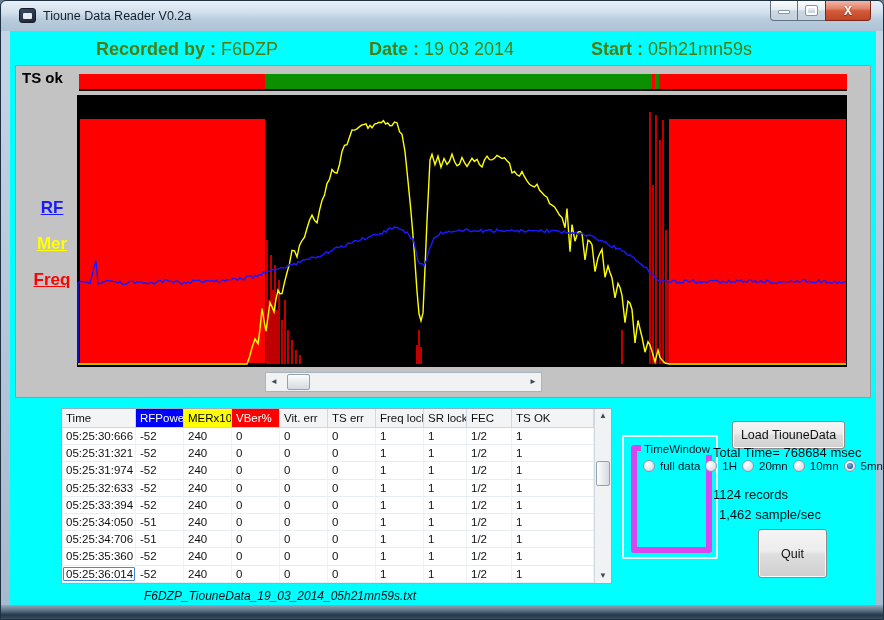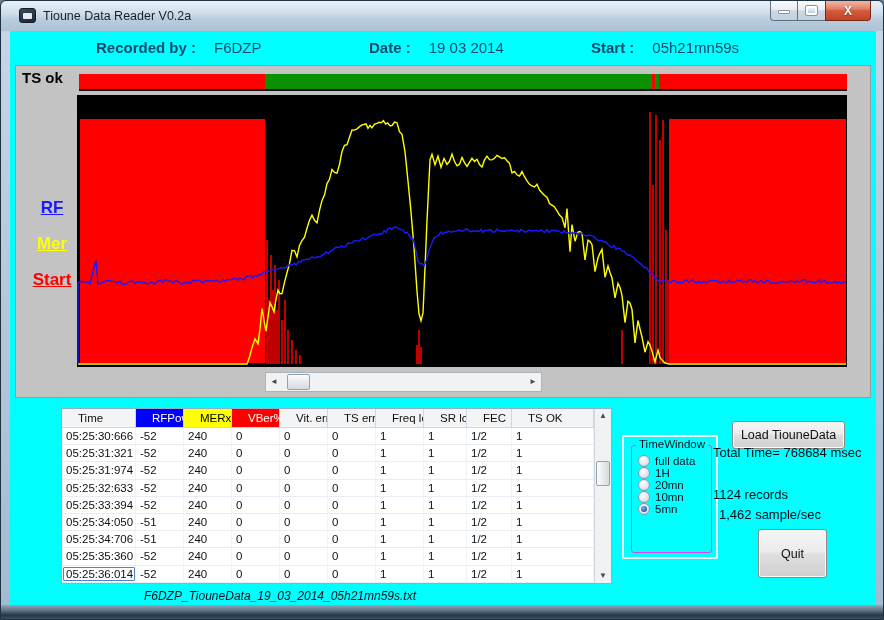--- a/index.html
+++ b/index.html
@@ -28,21 +28,21 @@
   .cap-btn.max{width:27px;border-left:none;border-right:none;
     background:linear-gradient(180deg,#fcfdfe 0%,#e6edf4 45%,#ccd8e3 52%,#c3d1de 100%);}
   .cap-btn.close{width:46px;border-radius:0 0 4px 0;border-color:#7c2718;
     background:linear-gradient(180deg,#f3b5a5 0%,#e28269 40%,#d25a3a 52%,#bf4527 100%);}
   .glyph-min{width:12px;height:4px;background:#fff;border:1px solid #8795a3;border-radius:1px;margin-top:2px;}
   .glyph-max{width:11px;height:9px;border:2px solid #fff;outline:1px solid #8795a3;border-radius:1px;background:transparent;}
   .glyph-close{color:#fff;font-size:12px;font-weight:bold;text-shadow:0 1px 1px #7c2718;}
   
   .client{position:absolute;left:9px;top:30px;width:866px;height:576px;background:#00ffff;}
   
-  .hdr-group{position:absolute;top:8px;display:flex;gap:18px;font-size:15px;color:#0c4a6e;white-space:nowrap;}
+  .hdr-group{position:absolute;top:8px;display:flex;gap:5px;font-size:18px;color:#4d7c0f;white-space:nowrap;}
   .hdr-label{font-weight:bold;}
   .hdr-recorded{left:86px;} .hdr-date{left:359px;} .hdr-start{left:581px;}
   
   .panel{position:absolute;left:5px;top:34px;width:856px;height:333px;background:#c3c3c3;border:1px solid #9a9a9a;}
   .ts-label{position:absolute;left:6px;top:3px;font-size:15px;font-weight:bold;color:#000;}
   .ts-bar{position:absolute;left:63px;top:8px;width:768px;height:17px;display:flex;border-bottom:2px solid #141414;}
   .ts-seg{height:100%;}
   .legend-item{position:absolute;left:6px;width:60px;text-align:center;font-size:17px;font-weight:bold;text-decoration:underline;}
   .chart{position:absolute;left:61px;top:29px;width:770px;height:272px;background:#000;}
   .chart svg{display:block;width:100%;height:100%;}
@@ -51,33 +51,33 @@
     border:1px solid #a9b6c2;display:flex;align-items:center;justify-content:space-between;padding:0 4px;}
   .scroll-arrow{font-size:8px;color:#3c4c5a;line-height:1;}
   .h-thumb{position:absolute;left:21px;top:1px;width:23px;height:16px;border:1px solid #93a2af;border-radius:2px;
     background:linear-gradient(180deg,#fdfdfd,#e8ebee 50%,#d6dbe0 100%);}
   
   .table-wrap{position:absolute;left:51px;top:377px;width:551px;height:176px;background:#fff;
     border:1px solid #8fb0c8;display:flex;font-size:11.5px;color:#101010;}
   .grid{flex:1;overflow:hidden;}
   .t-head,.t-row{display:grid;grid-template-columns:74px 48px 48px 48px 48px 48px 48px 43px 45px 1fr;}
   .t-head{height:19px;background:#f3f4f6;border-bottom:1px solid #cdd8e2;}
-  .t-head .cell{padding:3px 0 0 16px;border-right:1px solid #cdd8e2;white-space:nowrap;overflow:hidden;font-size:11.5px;}
+  .t-head .cell{padding:3px 0 0 4px;border-right:1px solid #cdd8e2;white-space:nowrap;overflow:hidden;font-size:11.5px;}
   .t-row{height:17.2px;border-bottom:1px solid #e6edf4;}
   .t-row .cell{padding:2px 0 0 4px;border-right:1px solid #eef3f8;white-space:nowrap;overflow:hidden;}
   .cell.focus{outline:1px solid #4a86cc;outline-offset:-2px;border-radius:2px;}
   .vscroll{width:17px;background:#f1f2f4;border-left:1px solid #cdd8e2;position:relative;
     display:flex;flex-direction:column;justify-content:space-between;align-items:center;padding:3px 0;}
   .v-thumb{position:absolute;left:1px;right:1px;top:52px;height:25px;border:1px solid #93a2af;border-radius:2px;
     background:linear-gradient(90deg,#fdfdfd,#e8ebee 50%,#d6dbe0 100%);}
   
   .outer-frame{position:absolute;left:612px;top:404px;width:96px;height:124px;border:2px solid #effffe;border-radius:2px;}
-  .timewindow{position:absolute;left:621px;top:414px;width:81px;height:108px;border:1px solid #d946ef;border-radius:3px;text-align:right;}
+  .timewindow{position:absolute;left:621px;top:414px;width:81px;height:108px;border:6px solid #d946ef;border-radius:3px;text-align:right;}
   .tw-title{position:absolute;top:-8px;left:4px;background:#00ffff;padding:0 3px;font-size:11.5px;color:#0a1420;}
-  .tw-options{padding:9px 0 0 6px;display:flex;flex-direction:column;}
+  .tw-options{padding:9px 0 0 6px;display:flex;flex-direction:row;gap:5px;}
   .radio{display:flex;align-items:center;gap:5px;font-size:11.5px;color:#0a1420;white-space:nowrap;}
   .radio-circle{width:12px;height:12px;border-radius:50%;border:1px solid #8a9aa8;position:relative;flex:0 0 auto;
     background:radial-gradient(circle at 35% 30%,#ffffff 0%,#e2e9ef 55%,#c4ced8 100%);}
   .radio.selected .radio-circle::after{content:"";position:absolute;inset:2px;border-radius:50%;
     background:radial-gradient(circle at 40% 35%,#7ab2e8 0%,#2a5e9c 70%,#1c4478 100%);}
   
   .btn{position:absolute;border:1px solid #8b8b8b;border-radius:3px;font-size:12.5px;color:#111;
     display:flex;align-items:center;justify-content:center;
     background:linear-gradient(180deg,#f5f5f5 0%,#ececec 45%,#dedede 52%,#cfcfcf 100%);
     box-shadow:inset 0 0 0 1px #fafafa;}
@@ -127,21 +127,21 @@
       <div class="ts-bar">
           <div class="ts-seg" style="width: 24.2%; background: rgb(255, 0, 0);"></div>
           <div class="ts-seg" style="width: 50.4%; background: rgb(10, 144, 0);"></div>
           <div class="ts-seg" style="width: 0.4%; background: rgb(255, 0, 0);"></div>
           <div class="ts-seg" style="width: 0.5%; background: rgb(10, 144, 0);"></div>
           <div class="ts-seg" style="width: 24.5%; background: rgb(255, 0, 0);"></div>
         </div>
 
       <div class="legend-item" style="top: 132px; color: rgb(26, 26, 255);">RF</div>
       <div class="legend-item" style="top: 168px; color: rgb(255, 255, 0);">Mer</div>
-      <div class="legend-item" style="top: 204px; color: rgb(255, 0, 0);">Start</div>
+      <div class="legend-item" style="top: 204px; color: rgb(255, 0, 0);">Freq</div>
 
       <div class="chart">
         <svg viewBox="0 0 770 272" preserveAspectRatio="none">
             <rect x="3" y="24" width="185" height="244" fill="#ff0000" shape-rendering="crispEdges"></rect>
             <rect x="592" y="24" width="177" height="244" fill="#ff0000" shape-rendering="crispEdges"></rect>
             <line x1="190" y1="269" x2="190" y2="145" stroke="#ff0000" stroke-width="1.5"></line>
             <line x1="192" y1="269" x2="192" y2="205" stroke="#ff0000" stroke-width="1.5"></line>
             <line x1="194" y1="269" x2="194" y2="160" stroke="#ff0000" stroke-width="1.5"></line>
             <line x1="196" y1="269" x2="196" y2="195" stroke="#ff0000" stroke-width="1.5"></line>
             <line x1="198" y1="269" x2="198" y2="170" stroke="#ff0000" stroke-width="1.5"></line>

